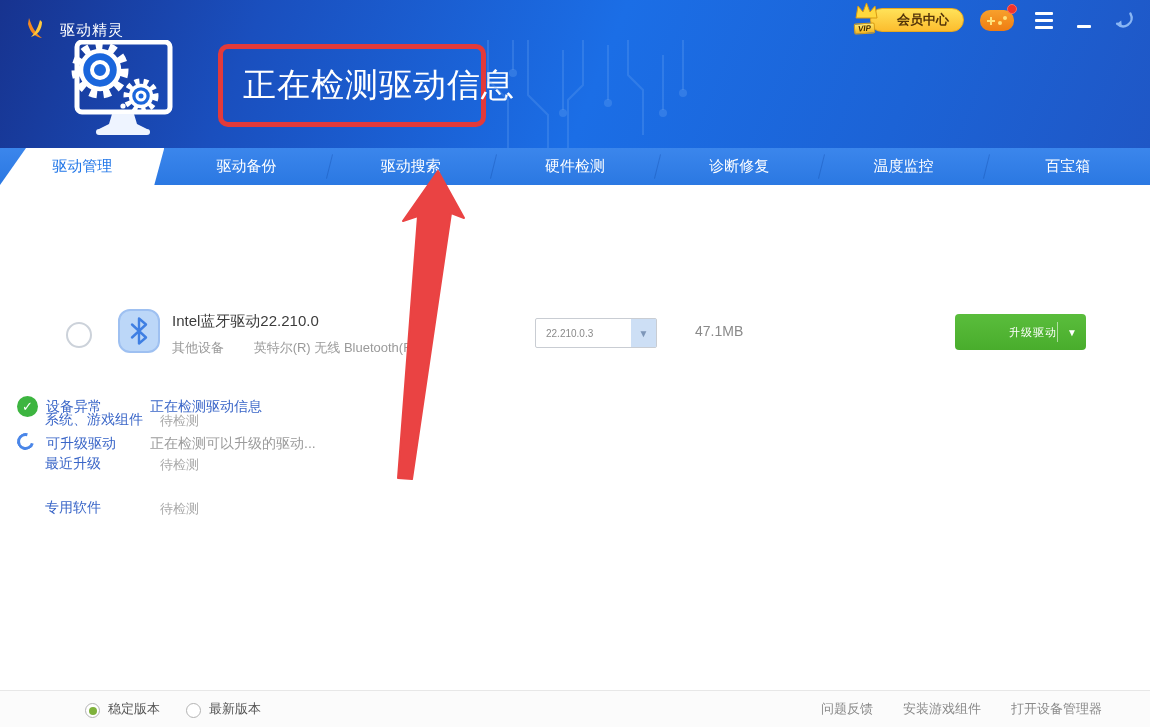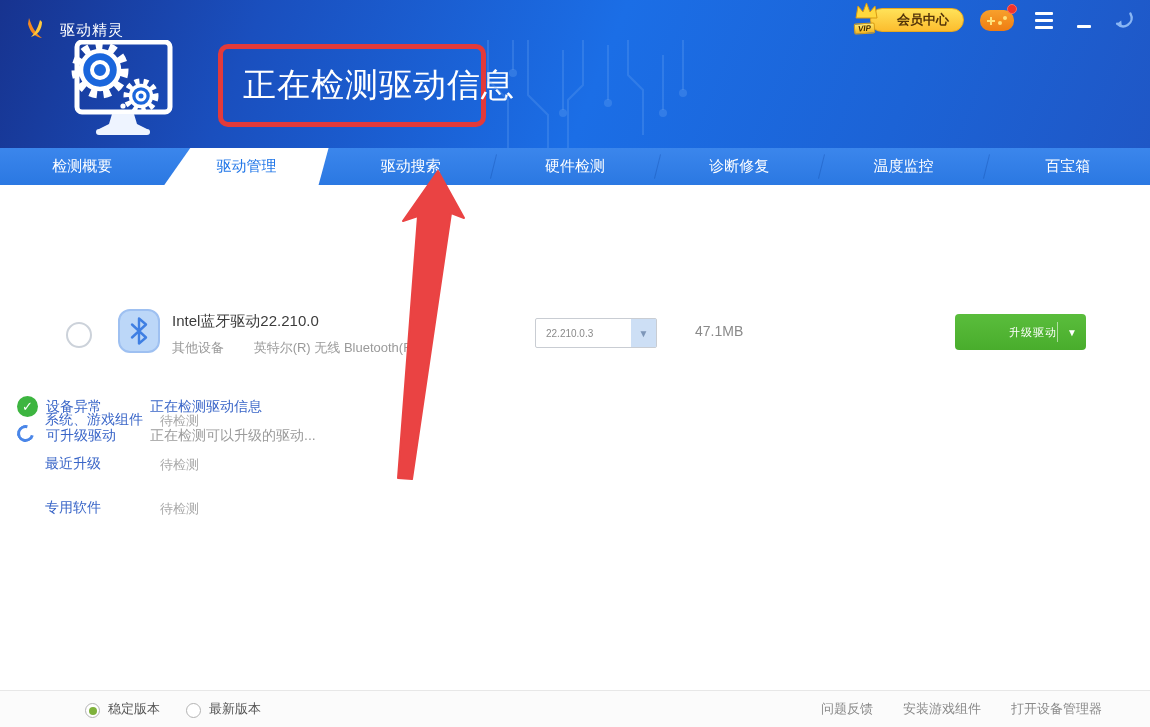--- a/index.html
+++ b/index.html
@@ -58,21 +58,21 @@
   .tab.active { background:#fff; color:#2277e8;
          clip-path:polygon(26px 0, 100% 0, calc(100% - 10px) 100%, 0 100%); }
   .tab.active:before, .tab.active + .tab:before { display:none; }
 
   
   .content { position:relative; height:505px; background:#fff; }
   .blue-label { color:#3a66c8; font-size:14px; }
   .gray-val { color:#a8a8a8; font-size:13px; }
 
   .status-row1 { position:absolute; left:0; top:211px; width:100%; height:24px; }
-  .status-row2 { position:absolute; left:0; top:240px; width:100%; height:24px; }
+  .status-row2 { position:absolute; left:0; top:248px; width:100%; height:24px; }
   .s-icon { position:absolute; left:17px; top:0; width:21px; height:21px; }
   .check-circle { width:21px; height:21px; border-radius:50%; background:#3db540; color:#fff;
                   display:flex; align-items:center; justify-content:center; font-size:13px; font-weight:bold; }
   .spinner { width:17px; height:17px; border-radius:50%; border:3px solid #4a86e8; border-right-color:transparent;
              transform:rotate(-30deg); }
   .s-label { position:absolute; left:46px; top:2px; }
   .s-value { position:absolute; left:150px; top:2px; font-size:14px; }
   .s-value.blue { color:#3a66c8; } .s-value.gray { color:#9b9b9b; }
 
   .driver-row { position:absolute; left:0; top:123px; width:100%; height:60px; }
@@ -203,25 +203,25 @@
             <circle cx="95" cy="73" r="4"></circle>
             <circle cx="140" cy="63" r="4"></circle>
           <circle cx="195" cy="73" r="4"></circle>
             <circle cx="215" cy="53" r="4"></circle>
         </g>
       </svg>
     </div>
   </div>
 
   <div class="tabbar">
-    <div class="tab">
-        <span>检测概要</span>
-      </div>
     <div class="tab active">
         <span>驱动管理</span>
+      </div>
+    <div class="tab">
+        <span>驱动备份</span>
       </div>
     <div class="tab">
         <span>驱动搜索</span>
       </div>
     <div class="tab">
         <span>硬件检测</span>
       </div>
     <div class="tab">
         <span>诊断修复</span>
       </div>

